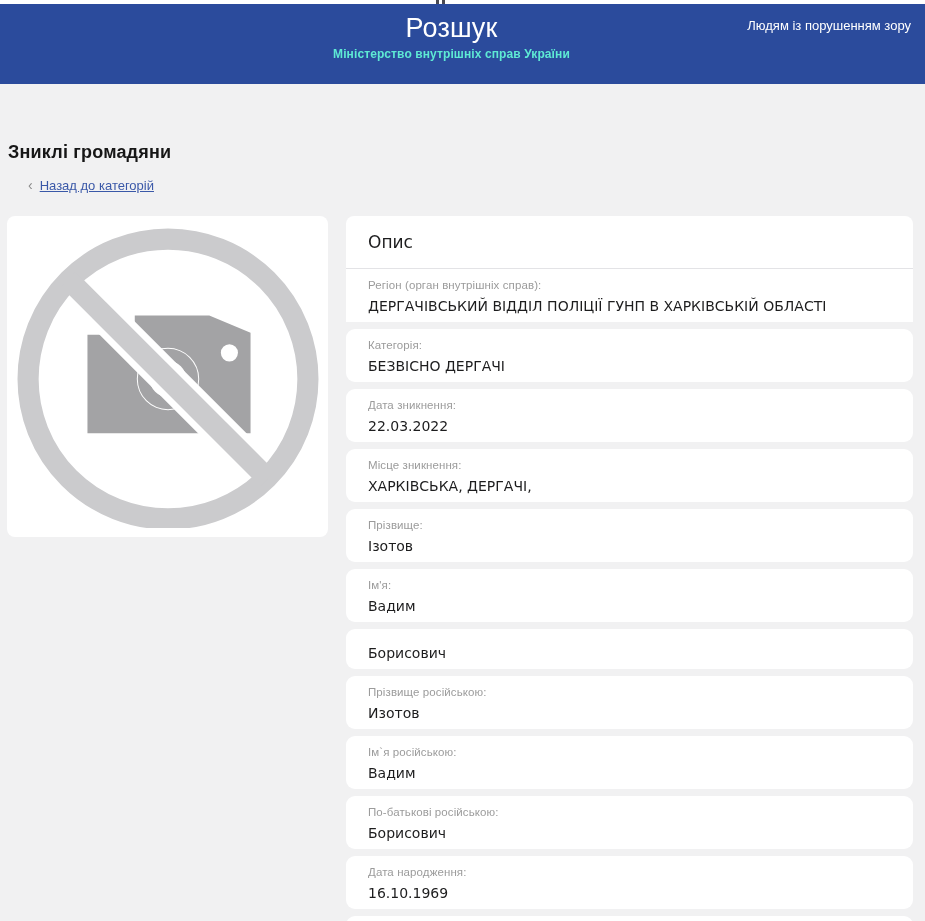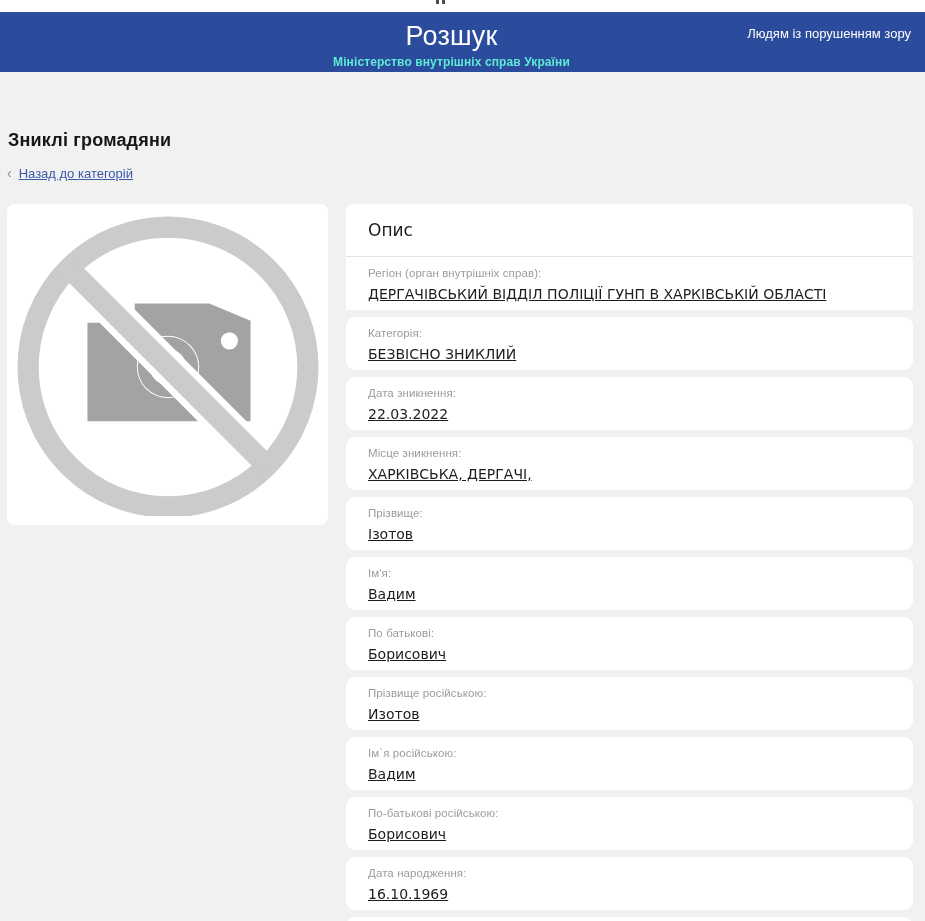--- a/index.html
+++ b/index.html
@@ -6,21 +6,21 @@
   body{
     width:925px;height:921px;overflow:hidden;background:#ffffff;
     font-family:"Liberation Sans",sans-serif;position:relative;
   }
   
   .logo-mark{position:absolute;top:0;left:436px;height:4px;display:flex;gap:3px;}
   .logo-mark i{display:block;width:3px;height:4px;background:#4a4a52;}
 
   
   .site-header{
-    margin-top:12px;height:60px;background:#2b4b9c;position:relative;
+    margin-top:4px;height:80px;background:#2b4b9c;position:relative;
   }
   .header-center{
     position:absolute;left:50%;top:9px;transform:translateX(-50%);
     margin-left:-11px;text-align:center;white-space:nowrap;
   }
   .site-title{
     display:block;color:#ffffff;font-size:27px;line-height:31px;font-weight:500;
     text-decoration:none;letter-spacing:.2px;
   }
   .site-subtitle{
@@ -33,21 +33,21 @@
   }
 
   
   .main{
     background:#f1f1f2;min-height:849px;padding:0 12px 0 7px;box-sizing:border-box;
   }
   .page-title{
     margin:0;padding:54px 0 0 1px;color:#161616;
     font-size:18px;line-height:28px;font-weight:700;letter-spacing:.2px;
   }
-  .back-row{margin-top:12px;font-size:13px;line-height:15px;padding-left:0;}
+  .back-row{margin-top:12px;font-size:13px;line-height:15px;padding-left:0;margin-left:21px;}
   .back-chevron{color:#8a8a8a;margin-right:7px;font-size:14px;}
   .back-link{color:#3a58a8;text-decoration:underline;}
 
   .cards{display:flex;gap:18px;margin-top:23px;align-items:flex-start;}
 
   
   .photo-card{
     width:321px;height:321px;background:#ffffff;border-radius:8px;flex:0 0 auto;
     display:flex;align-items:center;justify-content:center;
   }
@@ -60,21 +60,21 @@
   }
   .desc-title{
     font-family:"DejaVu Sans",sans-serif;font-size:17px;line-height:20px;
     color:#1d1d1e;font-weight:500;
   }
   .desc-row{background:#ffffff;padding:10px 22px 8px;}
   .desc-row + .desc-row{margin-top:7px;border-radius:9px;}
   .row-label{font-size:11.5px;line-height:13px;color:#9b9b9b;letter-spacing:.1px;}
   .row-value{
     margin-top:6px;font-family:"DejaVu Sans",sans-serif;font-size:14px;
-    line-height:16px;color:#1d1d1e;text-decoration:underline;
+    line-height:16px;color:#1d1d1e;
   }
 </style>
 </head>
 <body>
 
 <div class="logo-mark">
     <i></i>
     <i></i>
   </div>
 
@@ -116,40 +116,39 @@
       <div class="desc-header">
         <span class="desc-title">Опис</span>
       </div>
 
       <div class="desc-row">
         <div class="row-label">Регіон (орган внутрішніх справ):</div>
         <div class="row-value">ДЕРГАЧІВСЬКИЙ ВІДДІЛ ПОЛІЦІЇ ГУНП В ХАРКІВСЬКІЙ ОБЛАСТІ</div>
       </div>
       <div class="desc-row">
         <div class="row-label">Категорія:</div>
-        <div class="row-value">БЕЗВІСНО ЗНИКЛИЙ</div>
+        <div class="row-value">БЕЗВІСНО ДЕРГАЧІ</div>
       </div>
       <div class="desc-row">
         <div class="row-label">Дата зникнення:</div>
         <div class="row-value">22.03.2022</div>
       </div>
       <div class="desc-row">
         <div class="row-label">Місце зникнення:</div>
         <div class="row-value">ХАРКІВСЬКА, ДЕРГАЧІ,</div>
       </div>
       <div class="desc-row">
         <div class="row-label">Прізвище:</div>
         <div class="row-value">Ізотов</div>
       </div>
       <div class="desc-row">
         <div class="row-label">Ім'я:</div>
         <div class="row-value">Вадим</div>
       </div>
       <div class="desc-row">
-        <div class="row-label">По батькові:</div>
         <div class="row-value">Борисович</div>
       </div>
       <div class="desc-row">
         <div class="row-label">Прізвище російською:</div>
         <div class="row-value">Изотов</div>
       </div>
       <div class="desc-row">
         <div class="row-label">Ім`я російською:</div>
         <div class="row-value">Вадим</div>
       </div>

